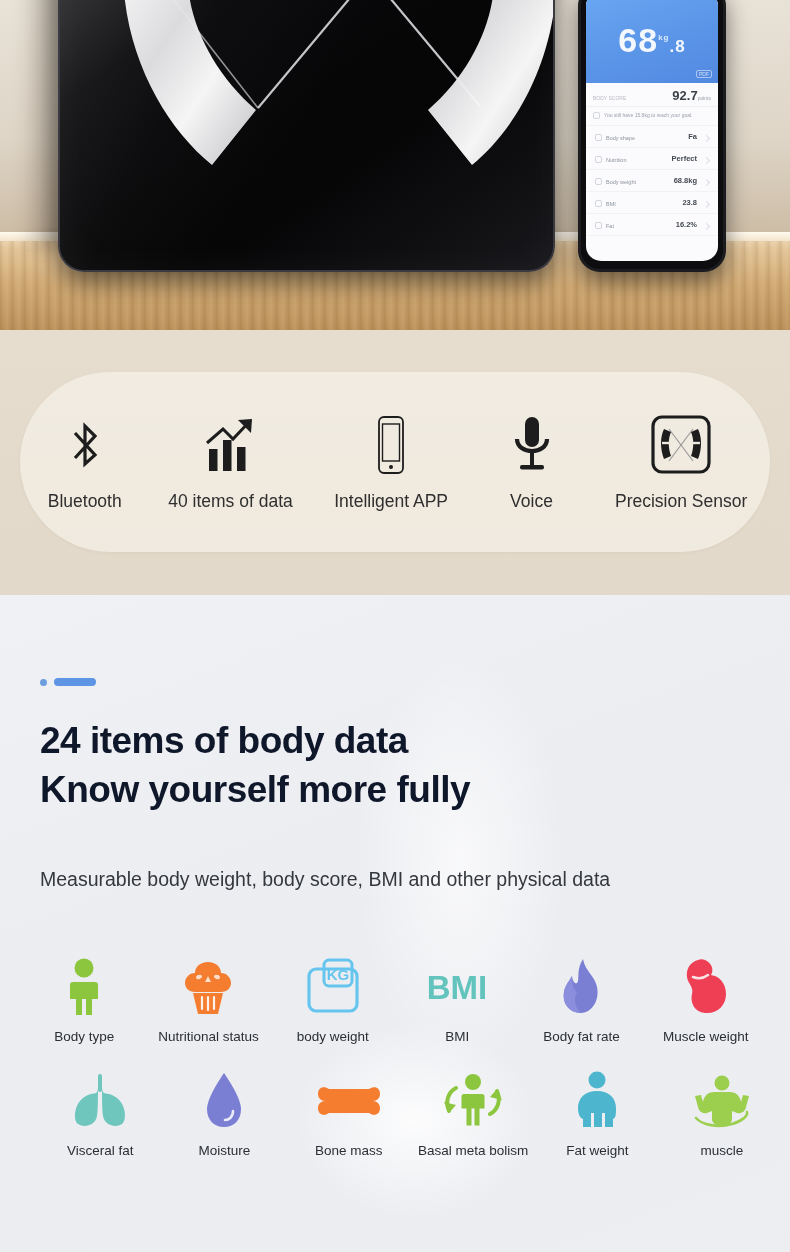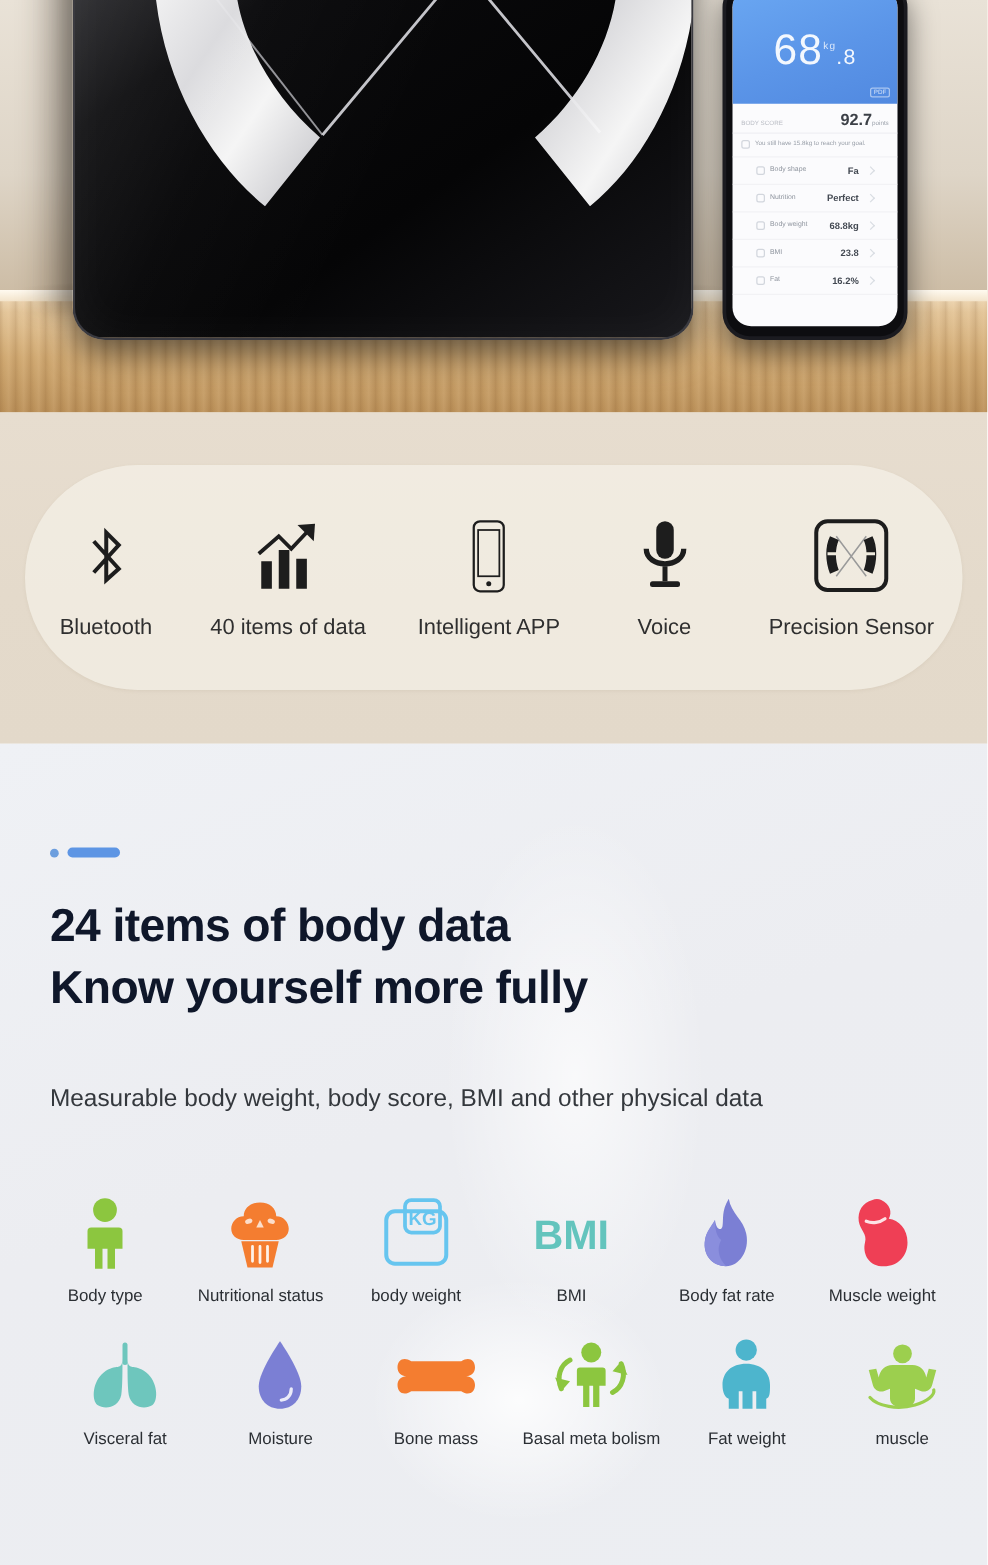--- a/index.html
+++ b/index.html
@@ -61,43 +61,43 @@
   .phone-screen {
     position: absolute; left: 5px; top: 4px; right: 5px; bottom: 8px;
     background: #fbfbfd; border-radius: 15px; overflow: hidden;
   }
   .ph-head {
     position: relative; height: 92px;
     background: linear-gradient(160deg,#6aa7f2 0%,#5b95e8 55%,#5189e0 100%);
   }
   .ph-weight {
     position: absolute; left: 0; right: 0; top: 30px; text-align: center;
-    color: rgba(255,255,255,0.93); font-size: 34px; font-weight: 400; letter-spacing: 1px;
+    color: rgba(255,255,255,0.93); font-size: 34px; font-weight: 700; letter-spacing: 1px;
   }
   .ph-weight .dec { font-size: 17px; }
   .ph-weight .unit { font-size: 8px; vertical-align: super; opacity: .85; }
   .ph-badge {
     position: absolute; right: 6px; bottom: 5px;
     font-size: 5px; color: rgba(255,255,255,0.75);
     border: 1px solid rgba(255,255,255,0.5); border-radius: 2px; padding: 0 2px;
   }
   .ph-score {
     display: flex; justify-content: space-between; align-items: baseline;
     padding: 5px 7px 3px; border-bottom: 1px solid #f0f0f3;
   }
   .ph-score .t { font-size: 5px; color: #b9bcc4; }
   .ph-score .v { font-size: 13px; color: #3c4047; font-weight: 600; }
   .ph-score .v .su { font-size: 5px; font-weight: 400; color: #9aa0aa; }
   .ph-goal {
     display: flex; gap: 4px; padding: 5px 7px; border-bottom: 1px solid #f2f2f5;
     font-size: 5px; color: #9aa0aa; line-height: 1.5;
   }
   .ph-row {
-    display: flex; align-items: center; gap: 4px;
-    padding: 6px 19px; border-bottom: 1px solid #f2f2f5;
+    display: flex; align-items: flex-end; gap: 4px;
+    padding: 6px 9px; border-bottom: 1px solid #f2f2f5;
   }
   .ph-ic {
     width: 7px; height: 7px; border: 1px solid #d2d6dd; border-radius: 2px; flex: 0 0 auto;
   }
   .ph-lbl { font-size: 5.5px; color: #8d939d; flex: 1; }
   .ph-val { font-size: 7.5px; color: #434952; font-weight: 600; }
   .ph-chev {
     width: 5px; height: 5px; border-right: 1px solid #d9dde3; border-top: 1px solid #d9dde3;
     transform: rotate(45deg); margin-left: 3px; flex: 0 0 auto;
   }

